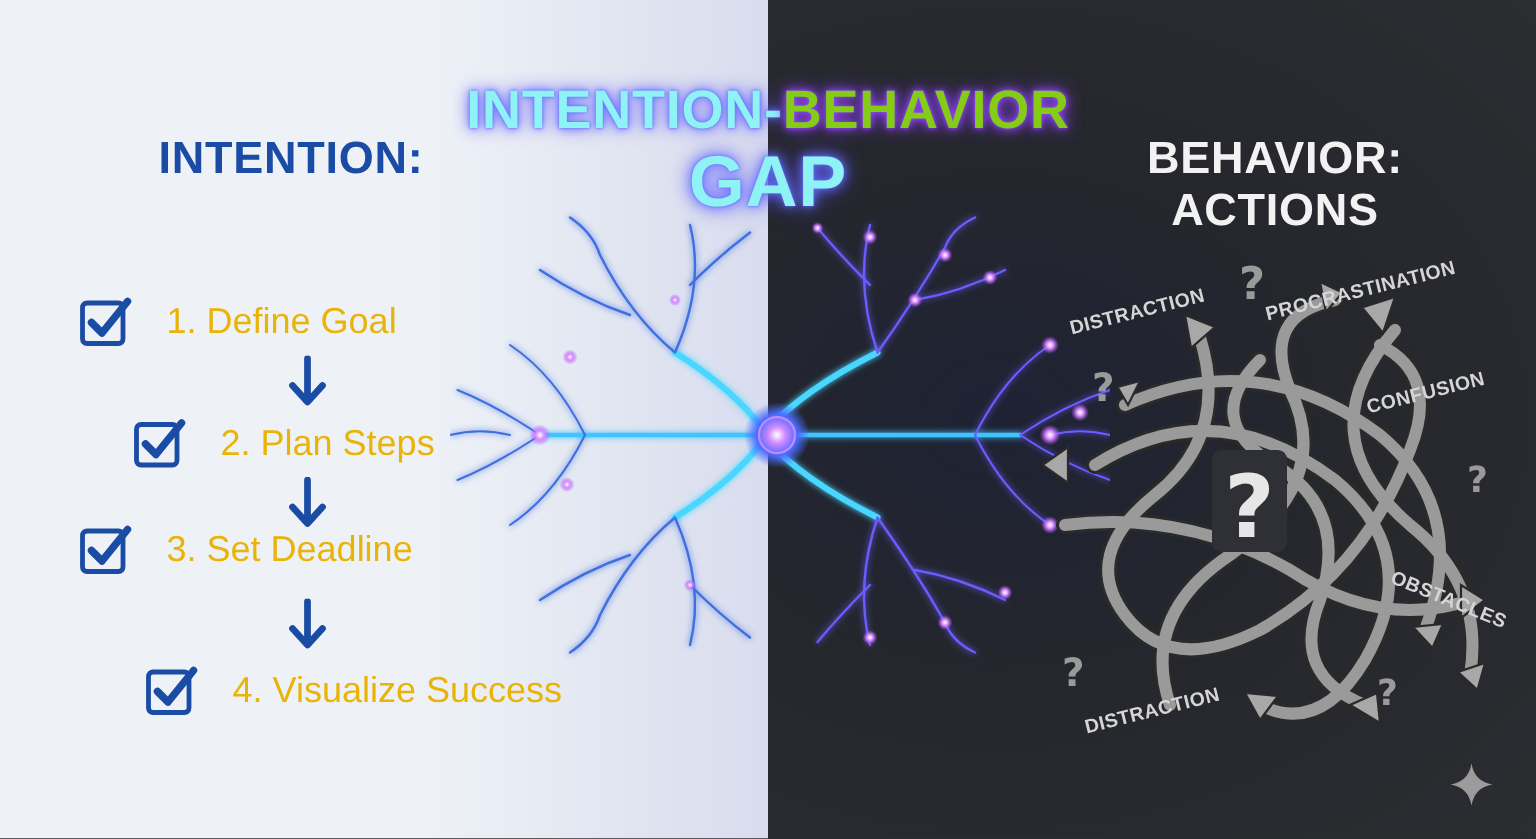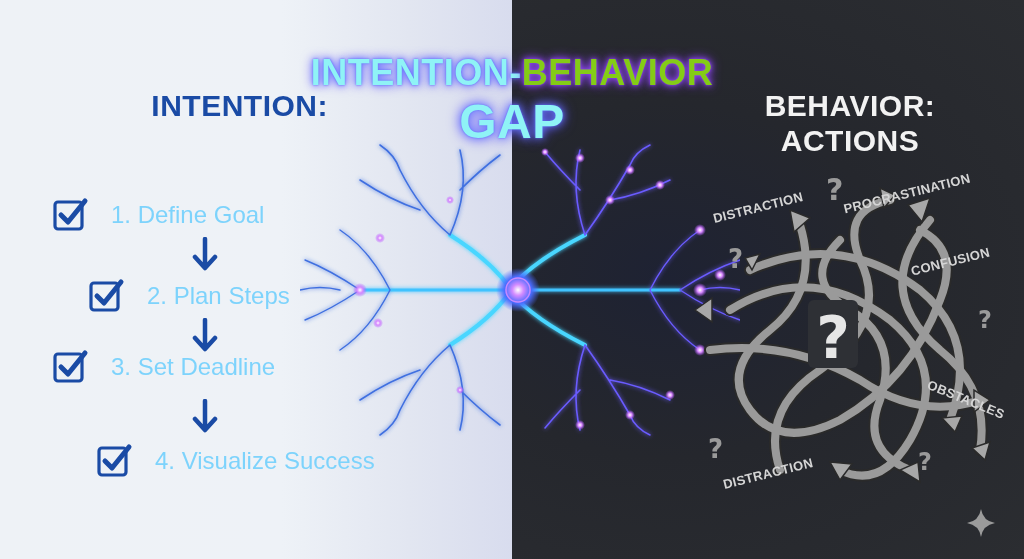--- a/index.html
+++ b/index.html
@@ -23,32 +23,32 @@
       top: 52px; font-size: 36px;
       text-shadow: 0 0 6px #6a7bff, 0 0 12px #6a5bff, 0 0 2px #4a5cff;
     }
     .main-title.line1 .part-b { color: #84cc16; text-shadow: 0 0 6px #9a4dff, 0 0 12px #8a3dff, 0 0 2px #7a2dff; }
     .main-title.line2 {
       top: 94px; font-size: 48px;
       text-shadow: 0 0 8px #6a7bff, 0 0 14px #5a4bff, 0 0 2px #4a5cff;
     }
 
     .left-heading {
-      position: absolute; left: 60px; top: 88px; width: 268px; text-align: right;
+      position: absolute; left: 60px; top: 88px; width: 268px; text-align: center;
       color: #1a4ba5; font-weight: bold; font-size: 30px; line-height: 35px; letter-spacing: 0.5px;
     }
     .right-heading {
       position: absolute; left: 736px; top: 88px; width: 228px; text-align: center;
       color: #f2f2f2; font-weight: bold; font-size: 30px; line-height: 35px; letter-spacing: 0.5px;
     }
 
     .steps { position: absolute; left: 53px; top: 197px; width: 320px; }
     .step { position: absolute; left: 0; height: 36px; display: flex; align-items: center; }
     .step .check { width: 36px; height: 36px; margin-right: 22px; }
-    .step .label { font-size: 24px; color: #7dd3fc; white-space: nowrap; }
+    .step .label { font-size: 24px; color: #eab308; white-space: nowrap; }
     .arrow-down { position: absolute; left: 138px; width: 28px; height: 34px; }
 
     .neuron { position: absolute; left: 300px; top: 140px; width: 440px; height: 300px; }
 
     .tangle { position: absolute; left: 690px; top: 170px; width: 334px; height: 340px; }
     .tangle-word {
       position: absolute; color: #d5d5d5; font-weight: bold; font-size: 13px; letter-spacing: 0.3px;
       white-space: nowrap; font-family: "Liberation Sans", sans-serif;
     }
     .qmark { position: absolute; color: #9a9a9a; font-weight: bold; font-family: "DejaVu Sans", sans-serif; }

